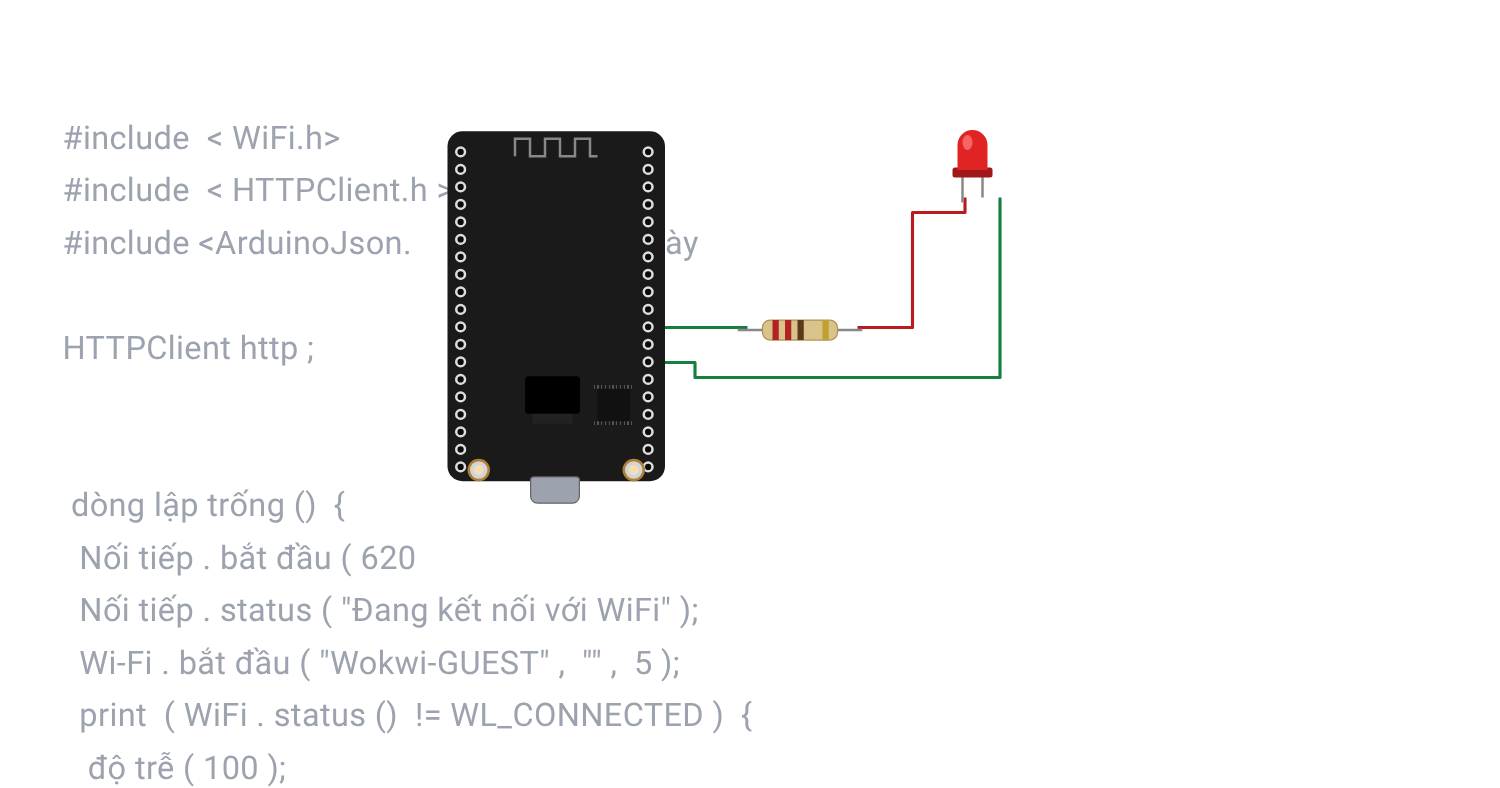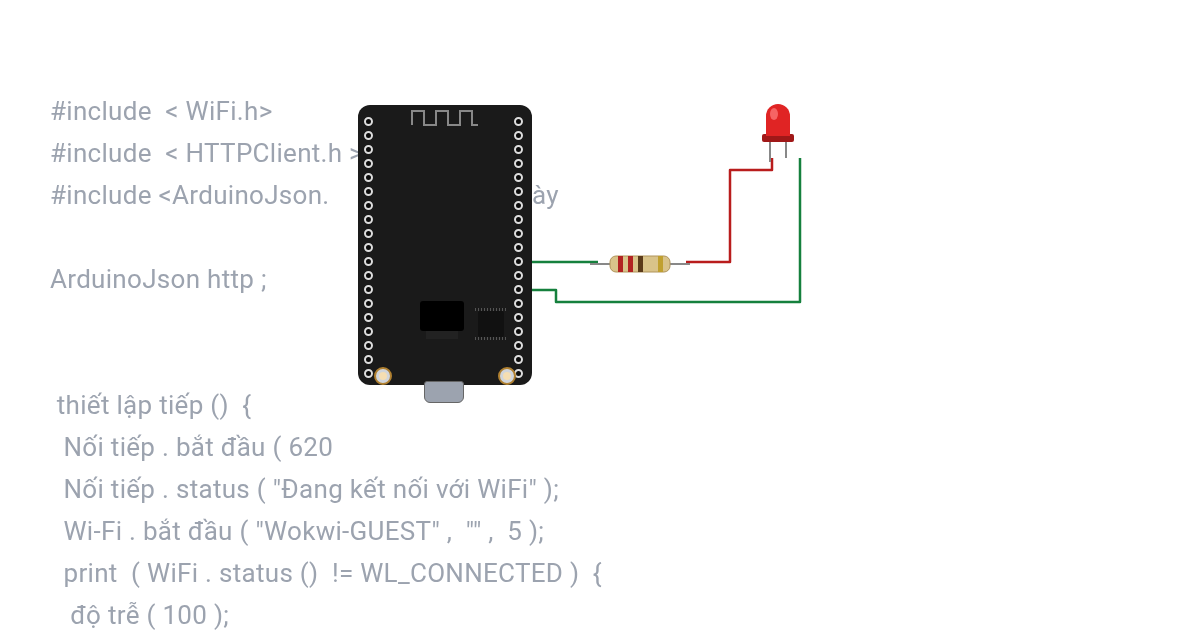--- a/index.html
+++ b/index.html
@@ -36,24 +36,24 @@
 </head>
 <body>
 
 <div class="canvas">
 
   <div class="code-layer">
 <span>#include  &lt; WiFi.h&gt;</span>
 <span>#include  &lt; HTTPClient.h &gt;</span>
 <span>#include &lt;ArduinoJson.                  dòng này</span>
 <span></span>
-<span>ArduinoJson http ;</span>
+<span>HTTPClient http ;</span>
 <span></span>
 <span></span>
-<span> thiết lập tiếp ()  {</span>
+<span> dòng lập trống ()  {</span>
 <span>  Nối tiếp . bắt đầu ( 620</span>
 <span>  Nối tiếp . status ( "Đang kết nối với WiFi" );</span>
 <span>  Wi-Fi . bắt đầu ( "Wokwi-GUEST" ,  "" ,  5 );</span>
 <span>  print  ( WiFi . status ()  != WL_CONNECTED )  {</span>
 <span>   độ trễ ( 100 );</span>
   </div>
 
   <svg class="circuit" width="1200" height="630">
 
     <path d="M 530 262 L 598 262" stroke="#15803d" stroke-width="2.5" fill="none"></path>

